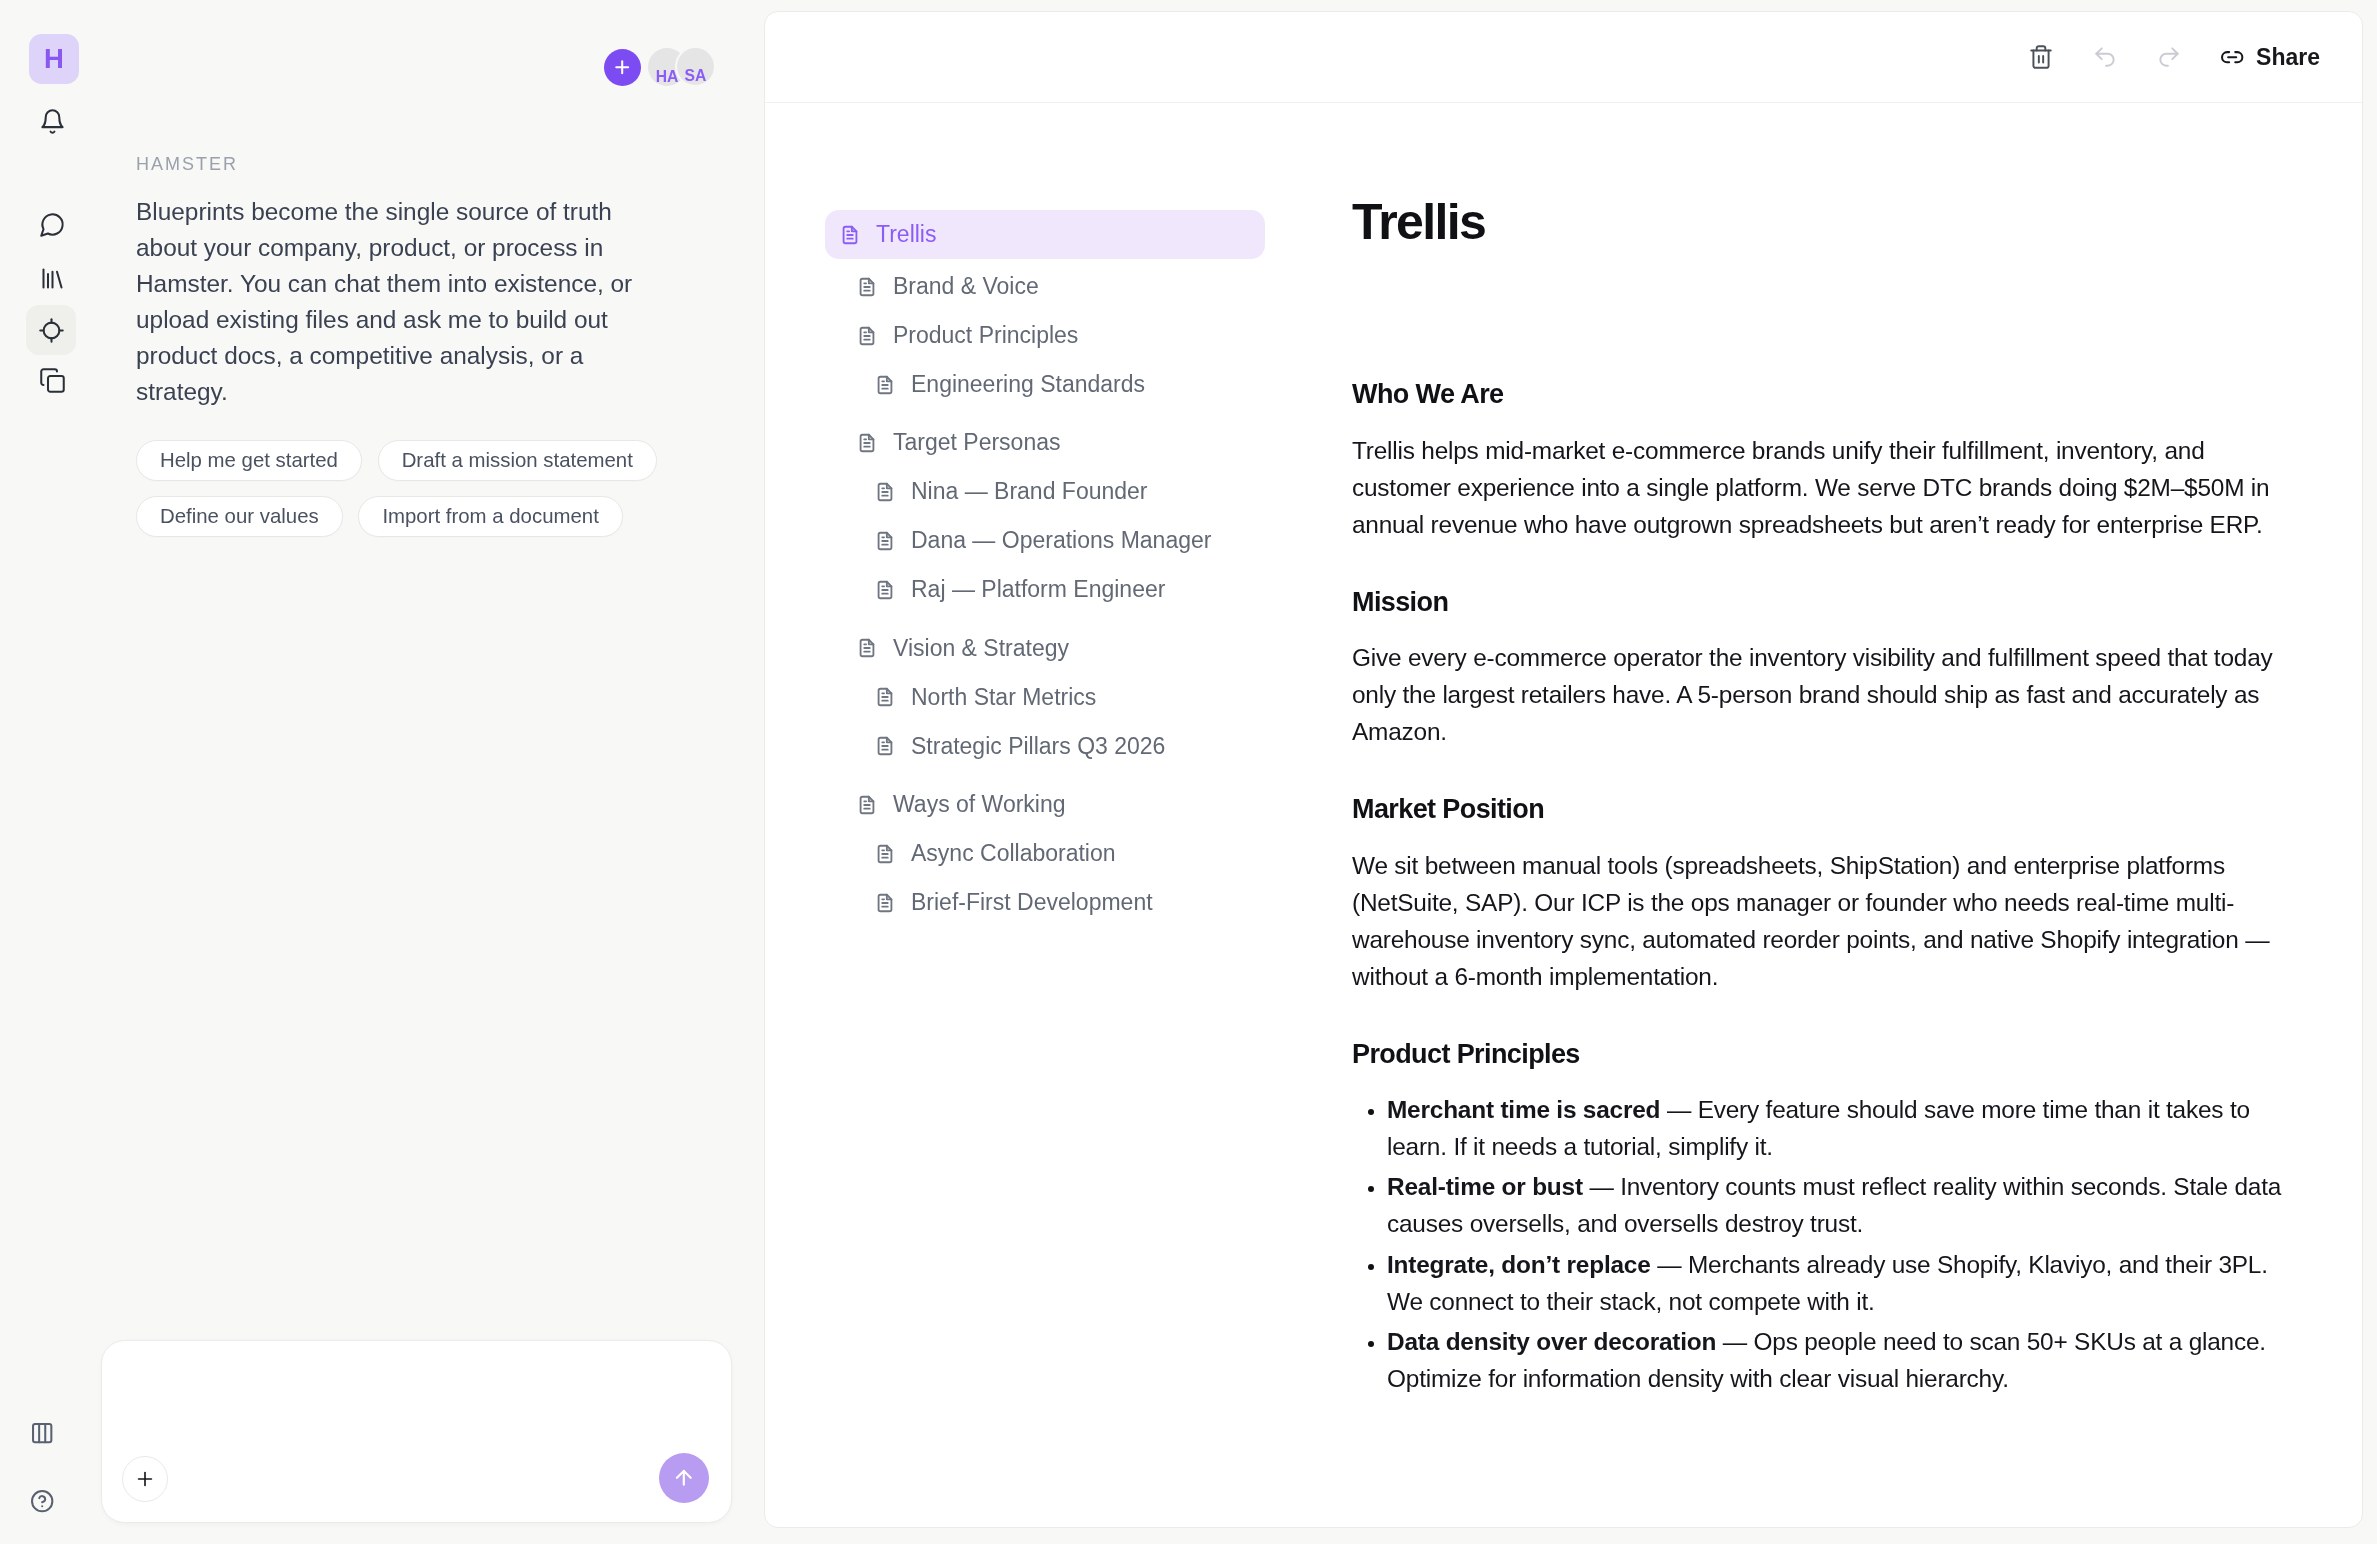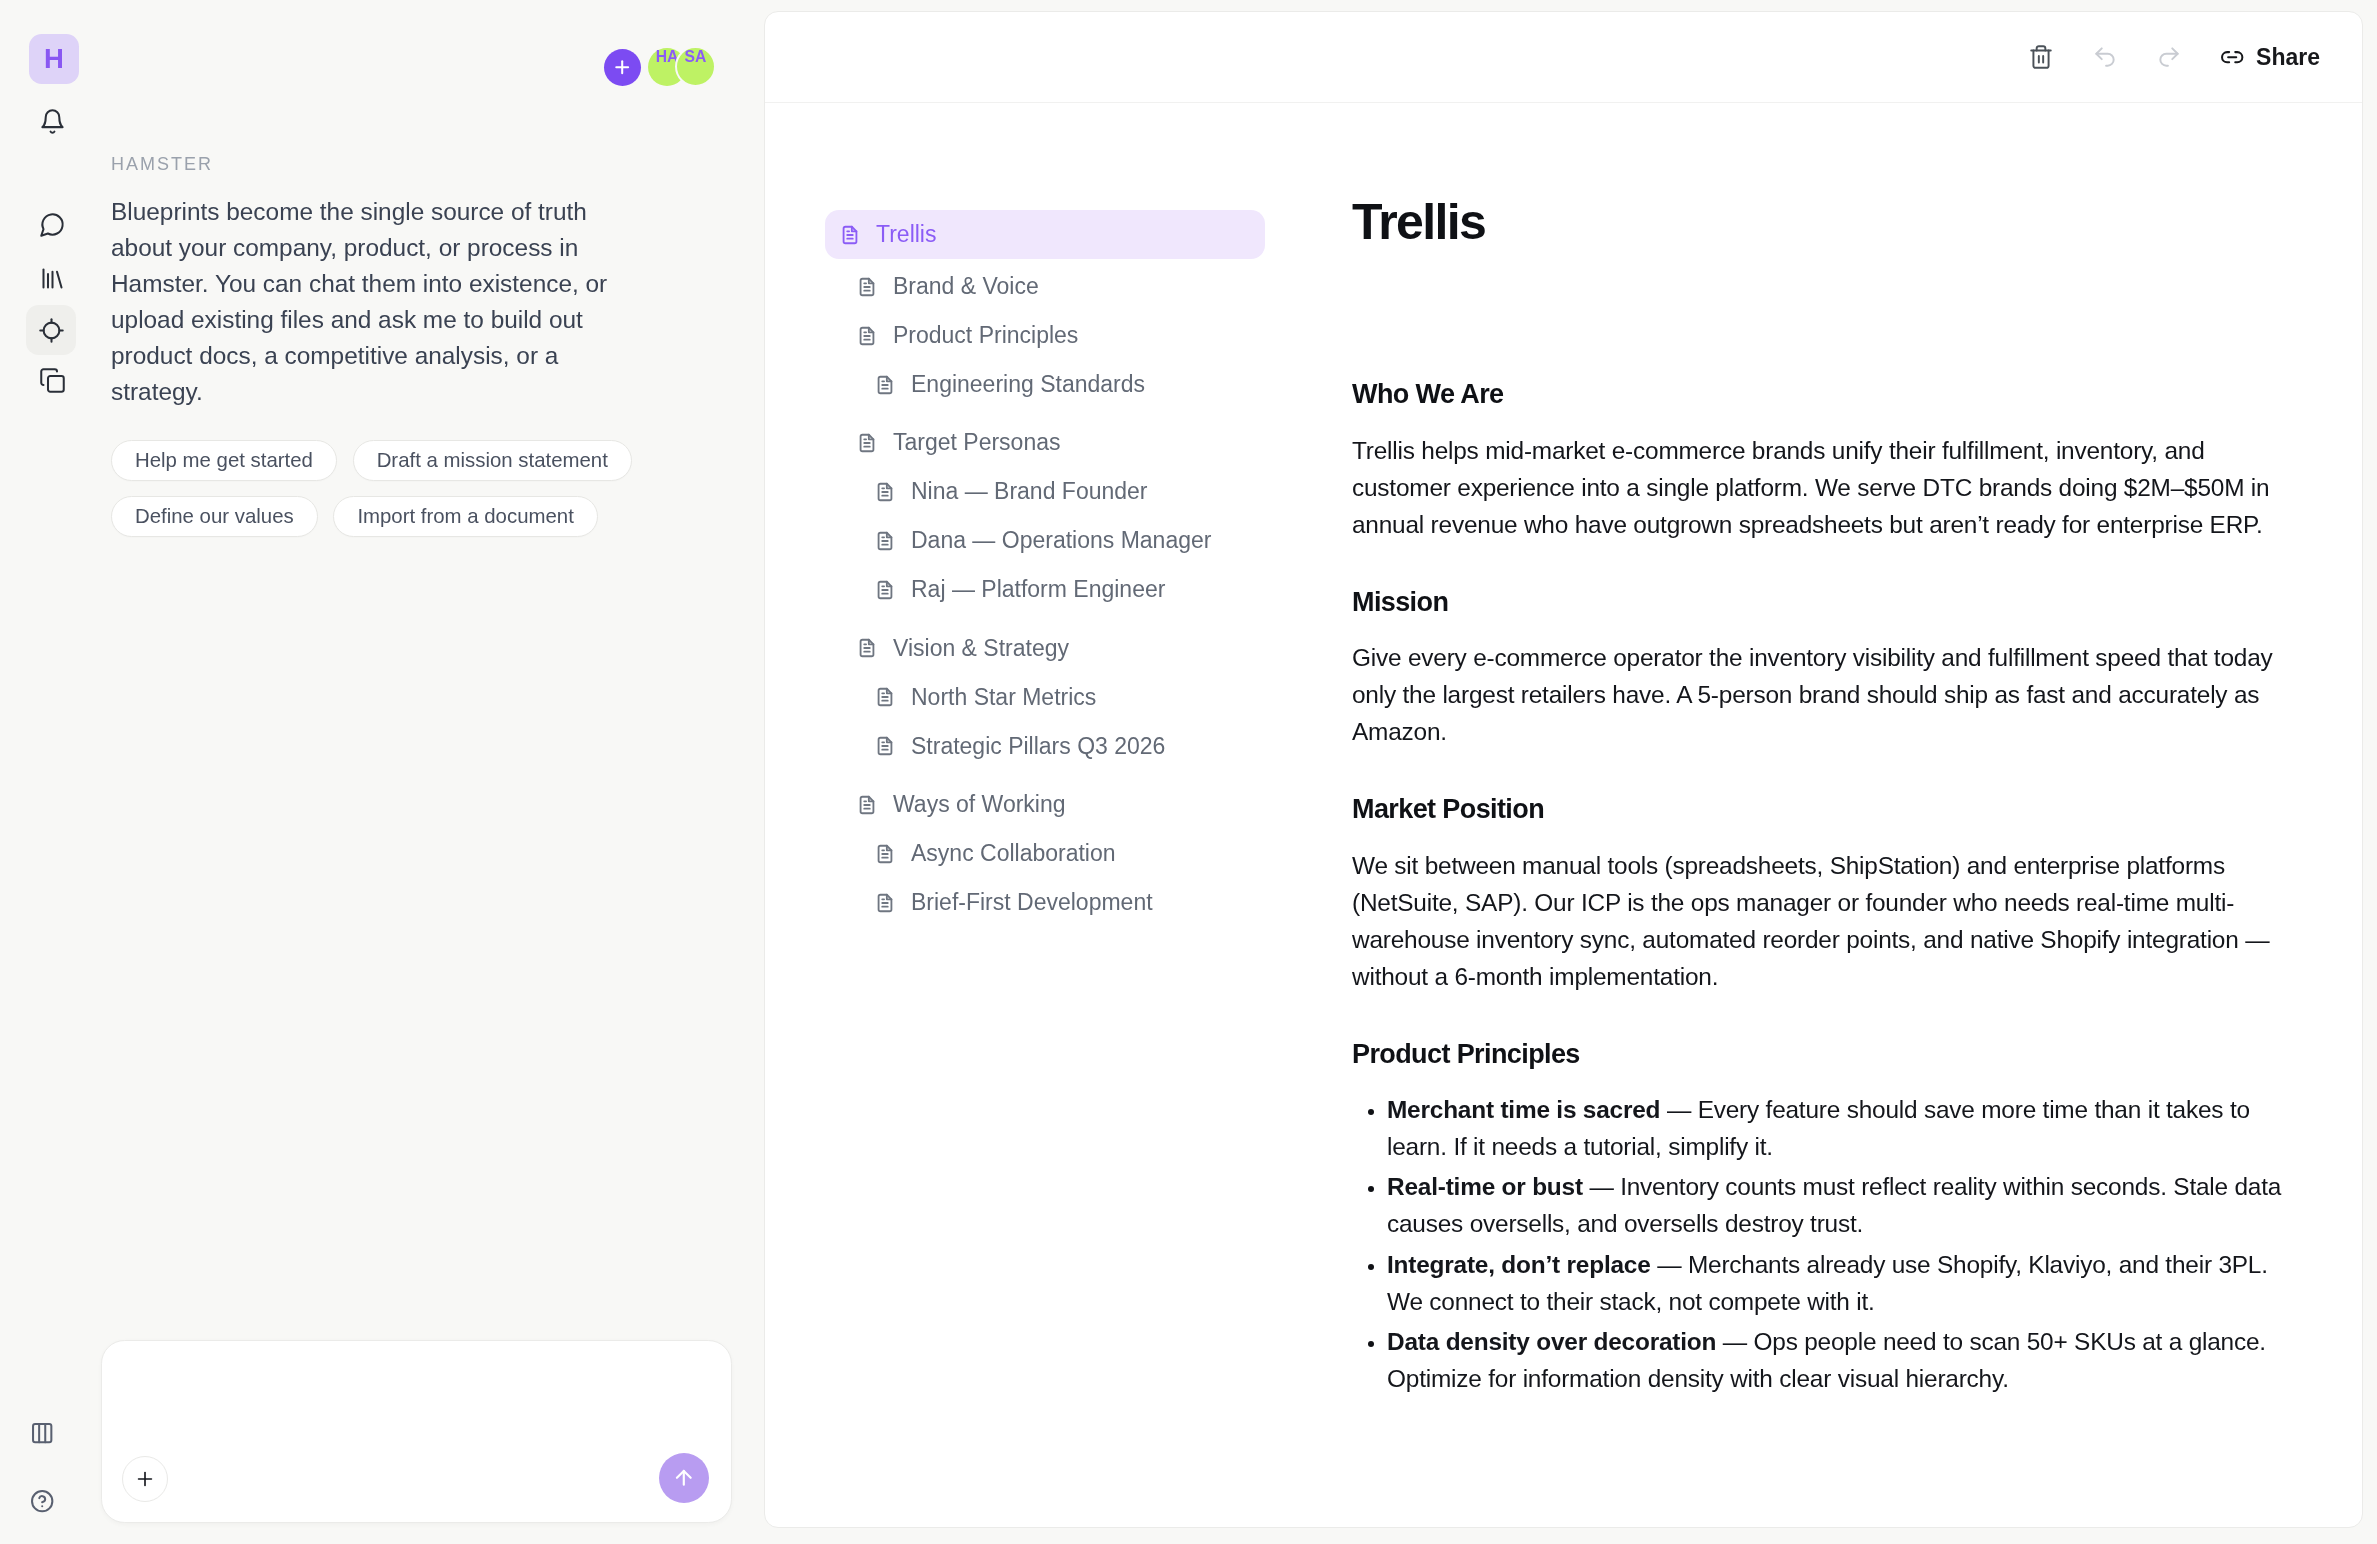--- a/index.html
+++ b/index.html
@@ -29,28 +29,28 @@
   .rail-bottom svg { width:24.4px; height:24.4px; }
 
   
   .ws-add {
     position:absolute; left:604px; top:49px; width:37px; height:37px; border-radius:50%;
     background:#7C4BF2; color:#fff; display:flex; align-items:center; justify-content:center; cursor:pointer;
   }
   .ws-add svg { width:20.4px; height:20.4px; }
   .avatars { position:absolute; left:648px; top:48px; display:flex; }
   .avatar {
-    width:38px; height:38px; border-radius:50%; background:#bef264; color:#8B5CF6;
-    display:flex; align-items:flex-start; justify-content:center;
+    width:38px; height:38px; border-radius:50%; background:#e5e5e5; color:#8B5CF6;
+    display:flex; align-items:flex-end; justify-content:center;
     font-size:15.7px; font-weight:600; cursor:pointer;
   }
   .avatar + .avatar { margin-left:-11px; border:2.4px solid #F8F8F6; width:41px; height:41px; margin-top:-1.6px; }
 
   
-  .assistant { position:absolute; left:111px; top:154px; width:566px; }
+  .assistant { position:absolute; left:136px; top:154px; width:566px; }
   .assistant-label {
     font-size:18px; letter-spacing:2px; color:#9AA1AC; font-weight:500; margin-bottom:19px;
   }
   .assistant-intro { font-size:24.4px; line-height:36px; color:#3A4252; width:542px; }
   .suggestions { margin-top:30px; display:flex; flex-wrap:wrap; gap:15px 15.7px; width:566px; }
   .chip {
     height:41px; padding:0 23px; border:0.8px solid #E7E7E4; border-radius:24.4px; background:#FFFFFF;
     display:flex; align-items:center; font-size:20.4px; color:#4A5160; cursor:pointer; white-space:nowrap;
     box-shadow:0 0.8px 1.6px rgba(0,0,0,.02);
   }

